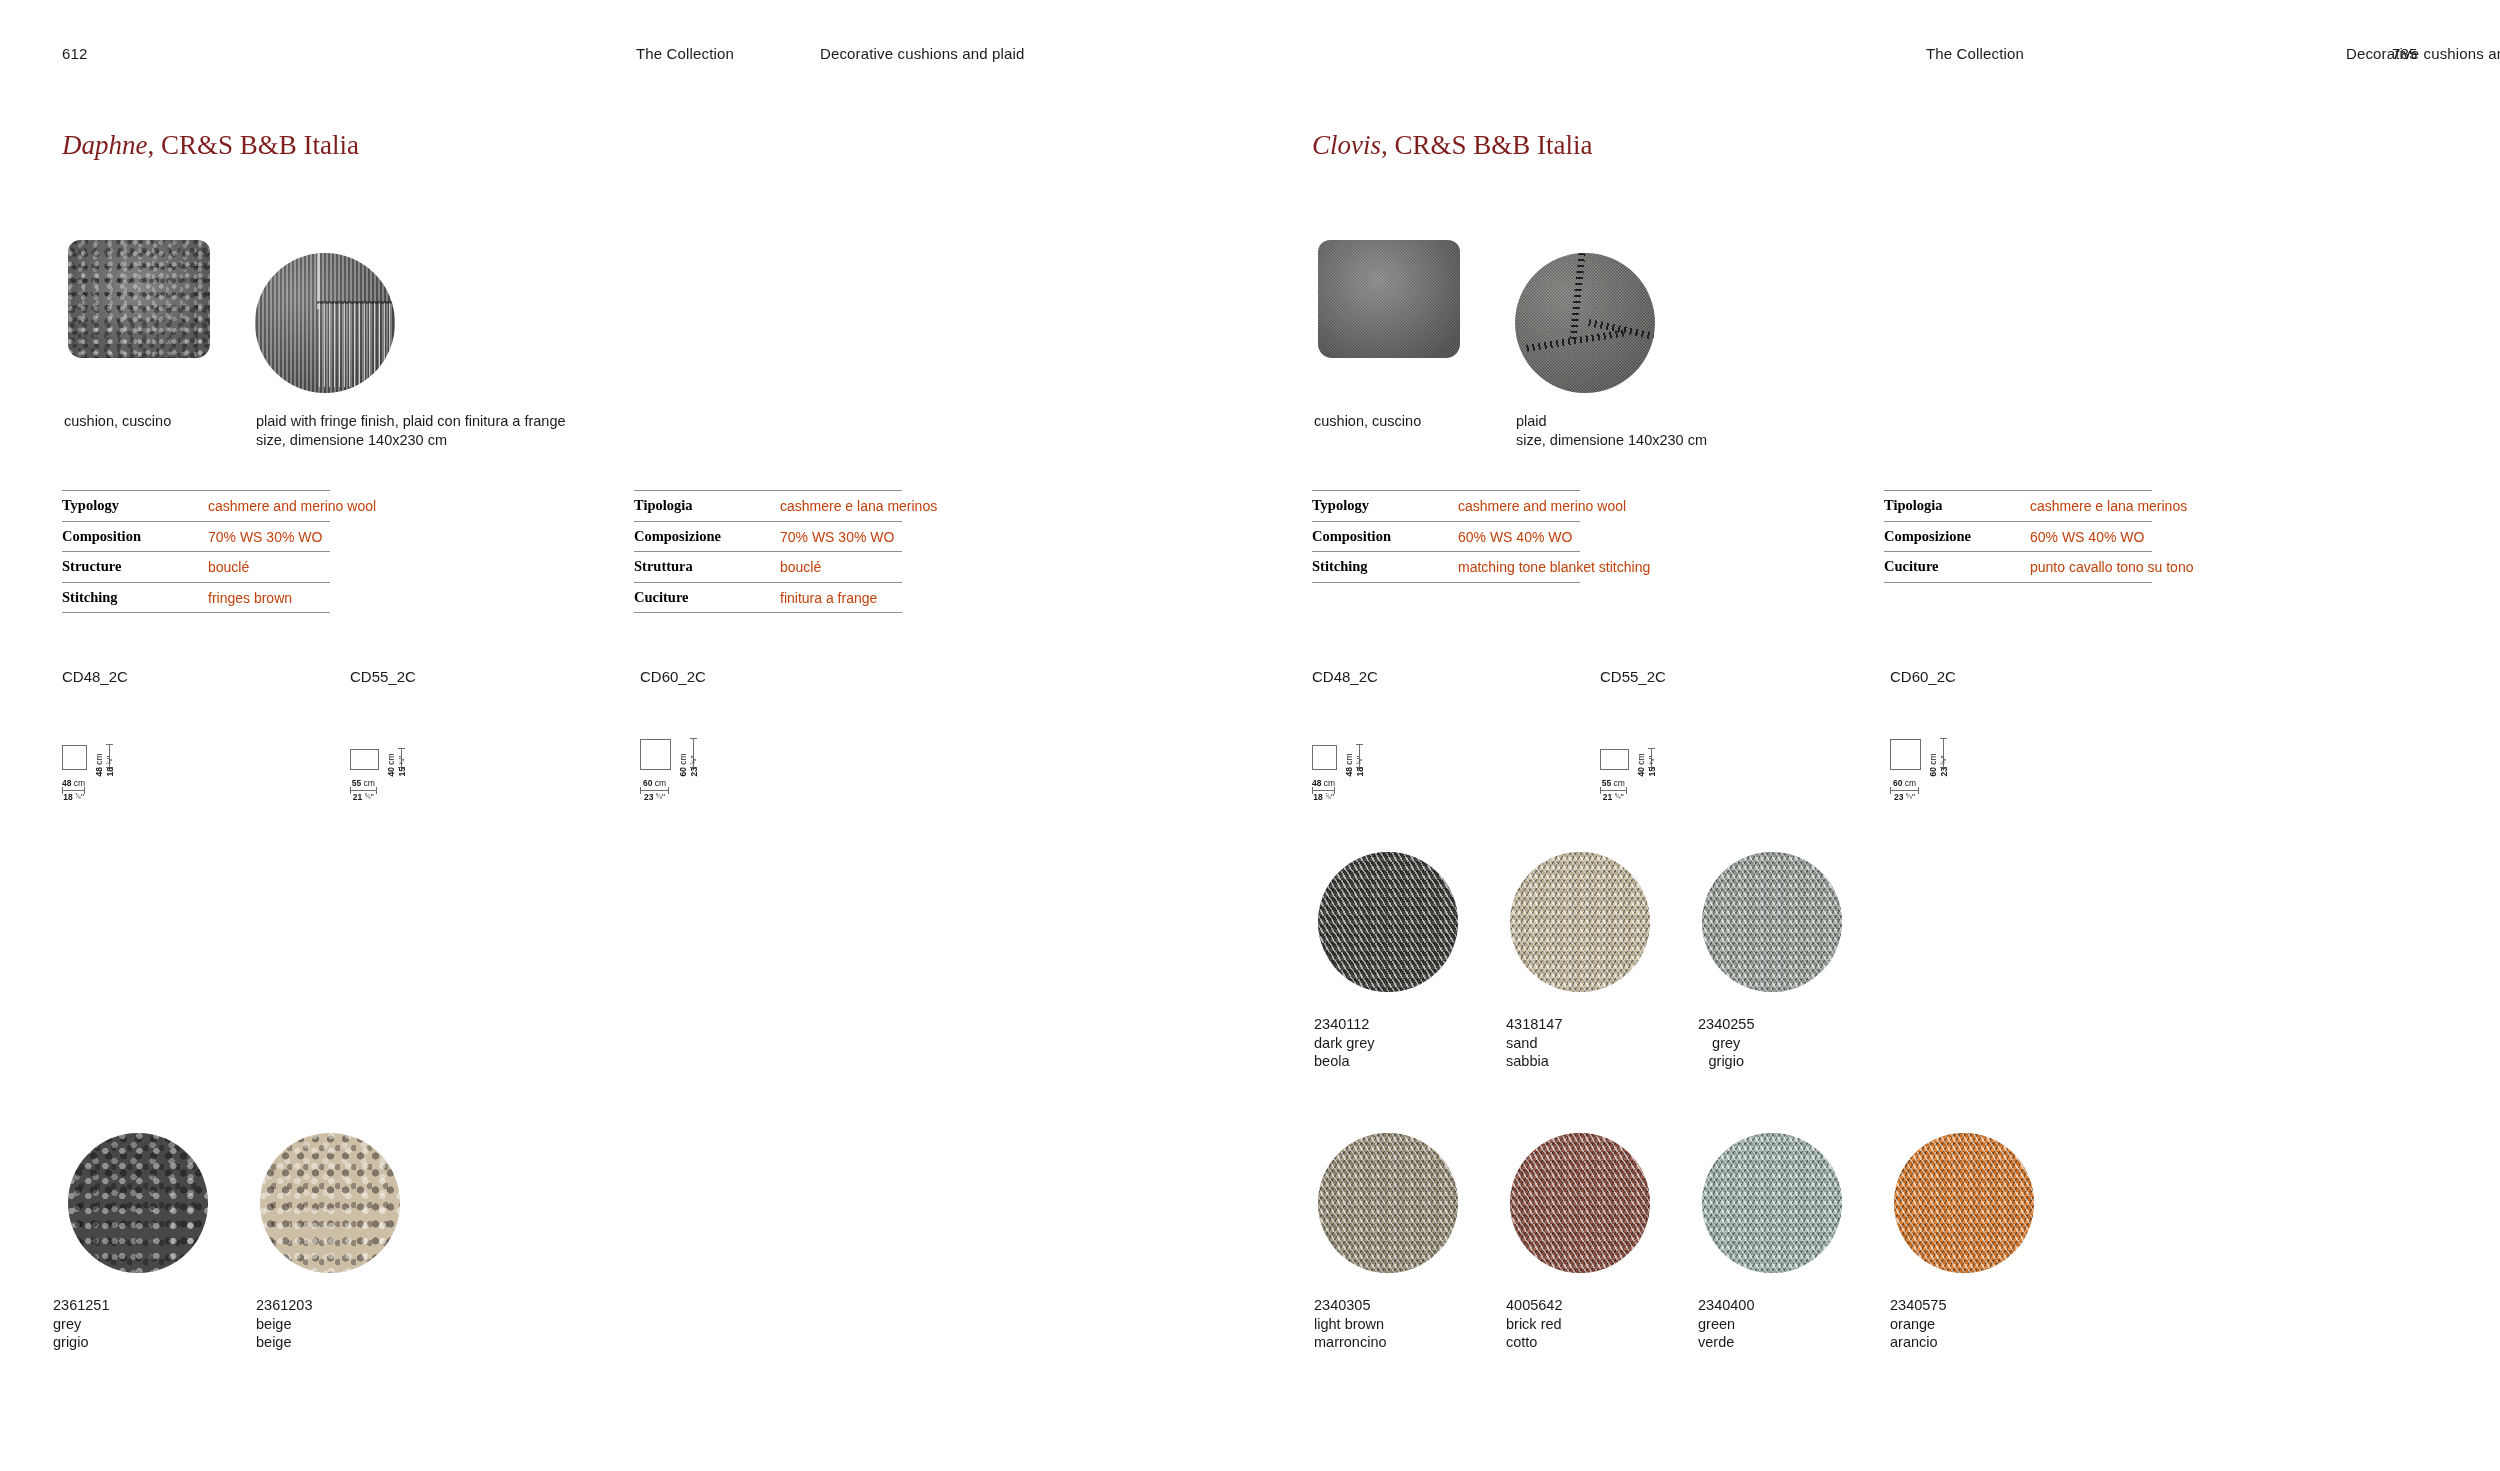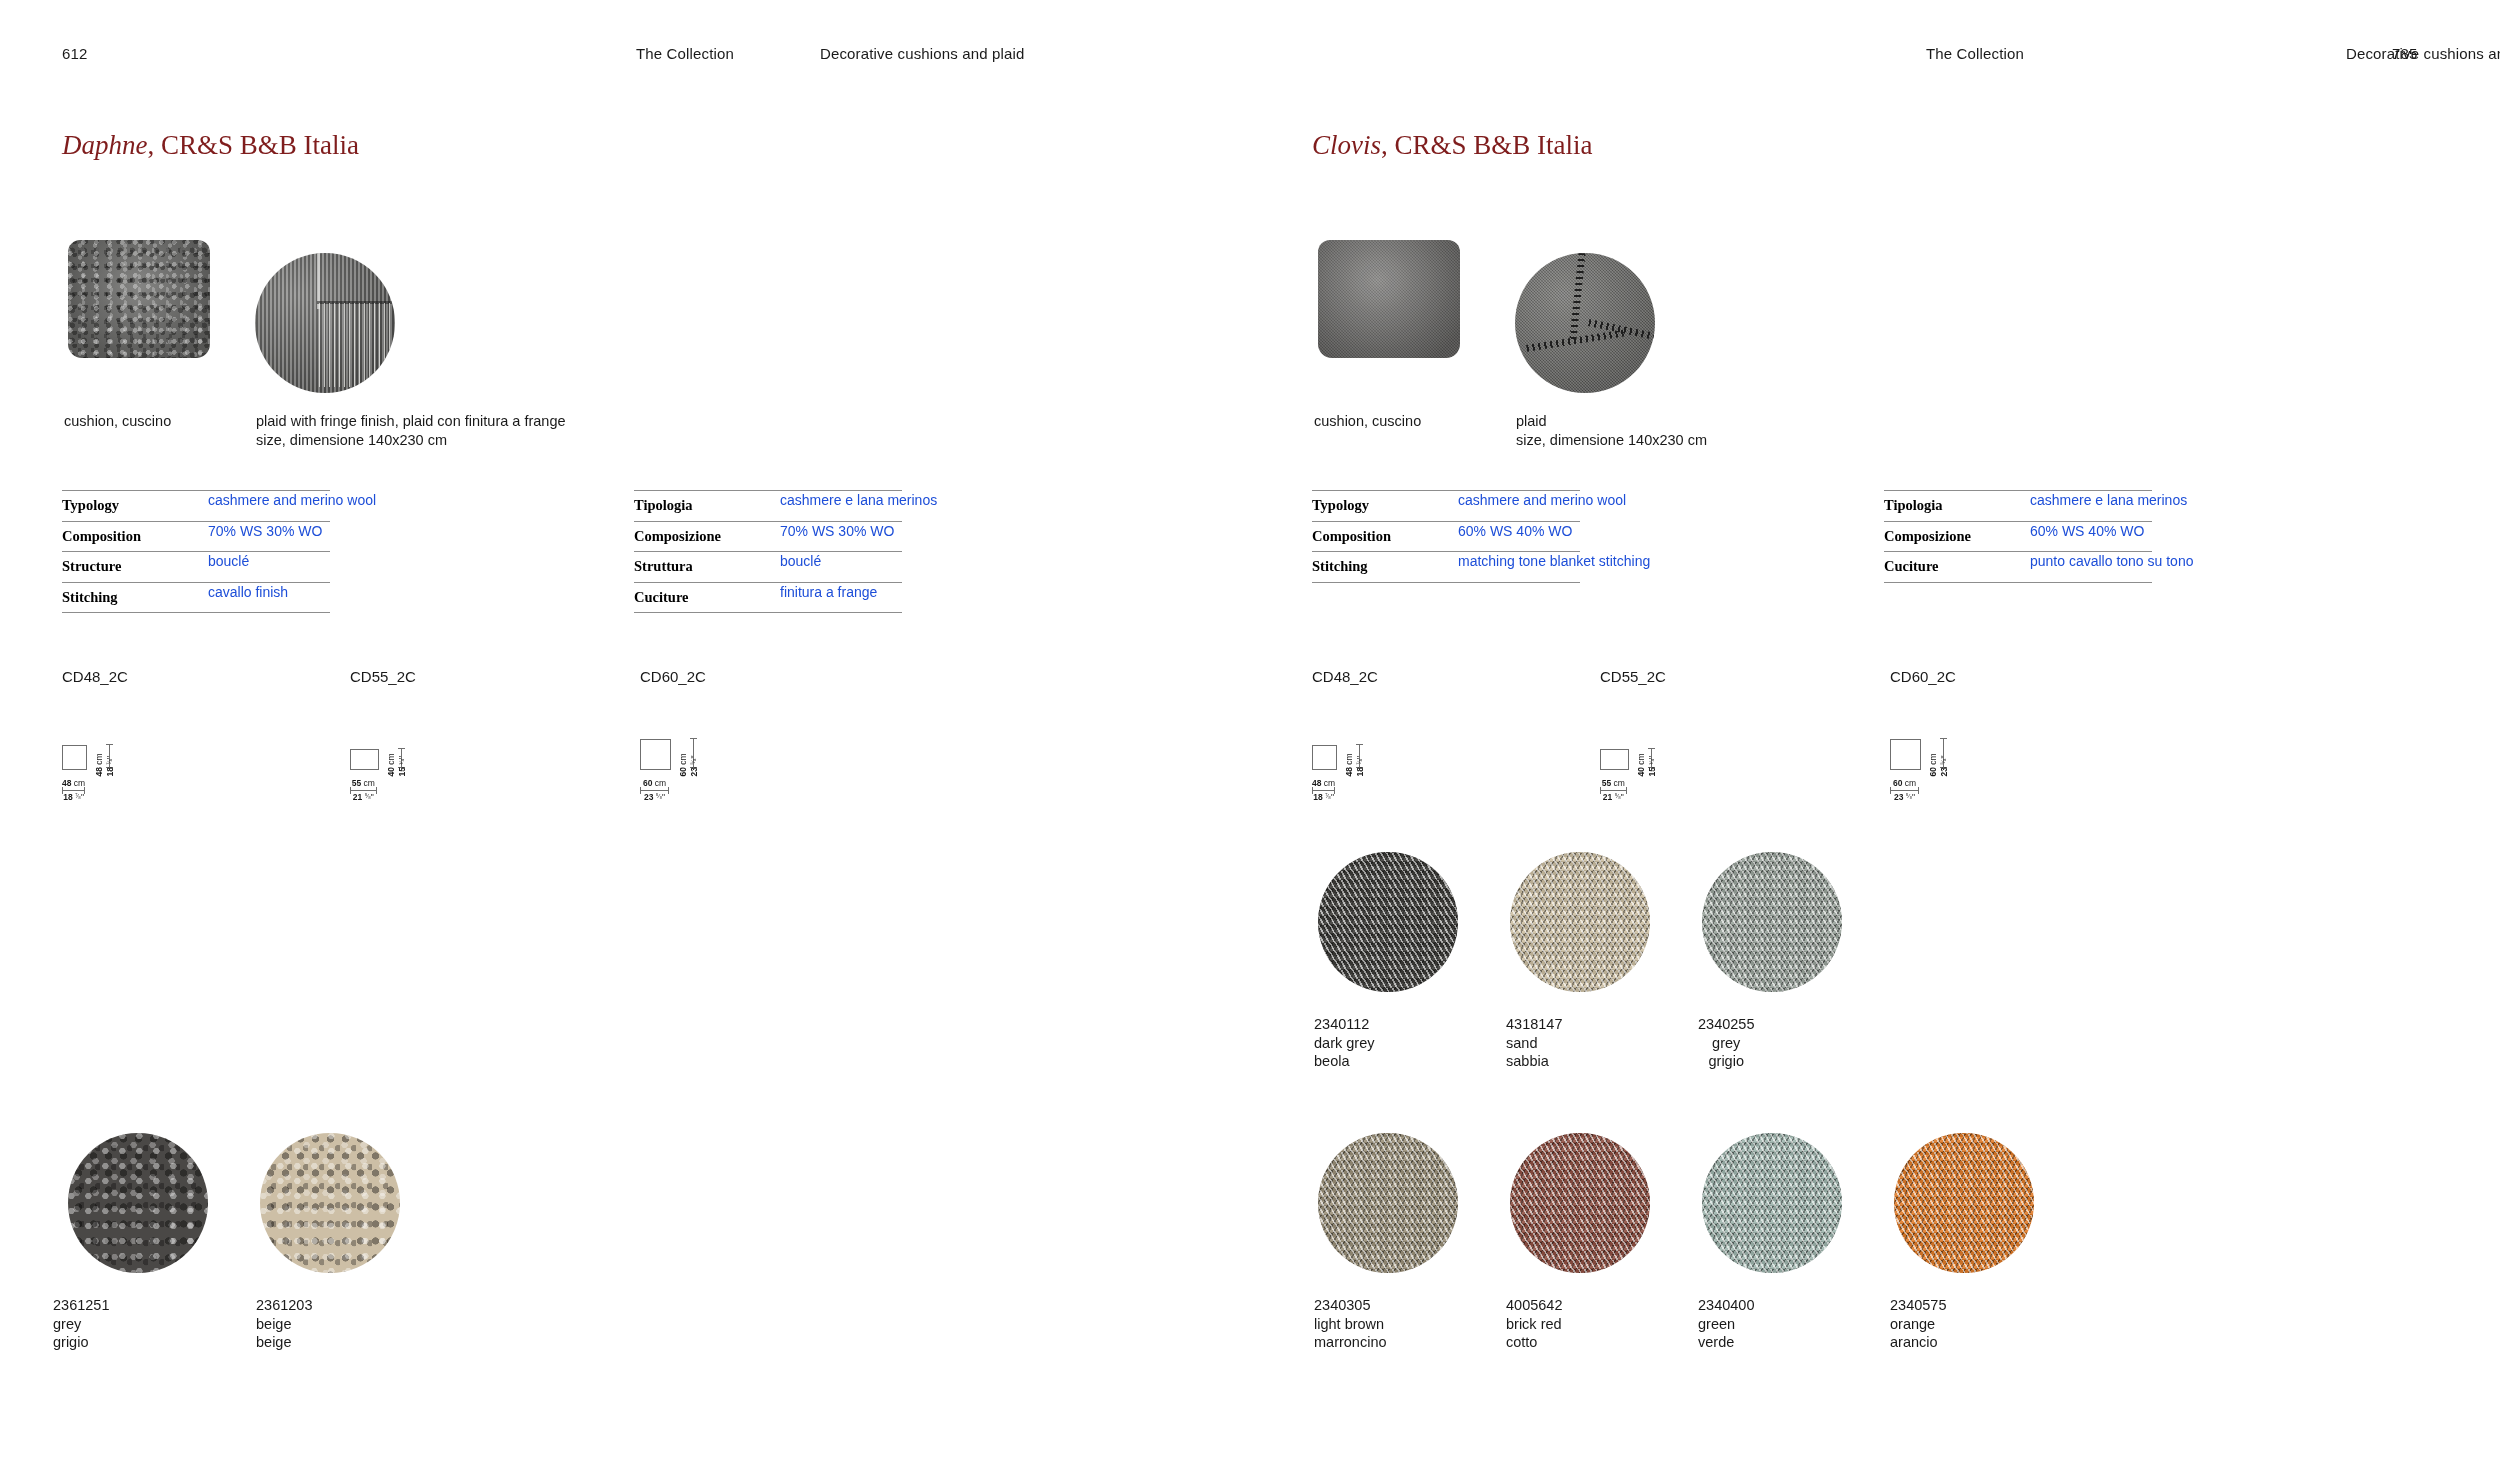--- a/index.html
+++ b/index.html
@@ -82,21 +82,21 @@
   .stitch-c{left:52%;top:52%;width:48%;height:7px;transform:rotate(12deg);
     background-image:repeating-linear-gradient(90deg,#1e1e1e 0 2px, rgba(0,0,0,0) 2px 6px);}
 
   .cap{position:absolute;font-size:14.5px;line-height:1.32;color:#1a1a1a;white-space:pre-line;}
 
   
   .spec{position:absolute;width:268px;}
   .spec .row{border-top:1px solid #8d8d8d;height:29.5px;position:relative;}
   .spec .lbl{position:absolute;left:0;top:6px;font-family:"Liberation Serif", serif;
              font-weight:bold;font-size:14.5px;color:#000;white-space:nowrap;}
-  .spec .val{position:absolute;left:146px;top:1px;font-size:14px;color:#1d4ed8;white-space:nowrap;}
+  .spec .val{position:absolute;left:146px;top:7px;font-size:14px;color:#c2410c;white-space:nowrap;}
 
   
   .dimblock{position:absolute;}
   .dim-code{position:absolute;top:0;left:0;font-size:15px;color:#1a1a1a;white-space:nowrap;}
   .dim-shape{position:absolute;border:1px solid #6f6f6f;background:#fff;}
   .dim-vline{position:absolute;width:1px;background:#6f6f6f;}
   .dim-hline{position:absolute;height:1px;background:#6f6f6f;}
   .dim-tick{position:absolute;background:#6f6f6f;}
   .dim-v-txt{position:absolute;transform:rotate(-90deg);transform-origin:left bottom;
              font-size:8.5px;color:#1a1a1a;white-space:nowrap;line-height:1;}
@@ -162,21 +162,21 @@
       <div class="row">
         <div class="lbl">Composition</div>
         <div class="val">70% WS  30% WO</div>
       </div>
       <div class="row">
         <div class="lbl">Structure</div>
         <div class="val">bouclé</div>
       </div>
       <div class="row">
         <div class="lbl">Stitching</div>
-        <div class="val">cavallo finish</div>
+        <div class="val">fringes brown</div>
       </div>
       <div style="border-top: 1px solid rgb(141, 141, 141); height: 0px;"></div>
     </div>
   <div class="spec" id="spec-l-it" style="left:634px;top:490px;width:268px;">
       <div class="row">
         <div class="lbl">Tipologia</div>
         <div class="val">cashmere e lana merinos</div>
       </div>
       <div class="row">
         <div class="lbl">Composizione</div>

